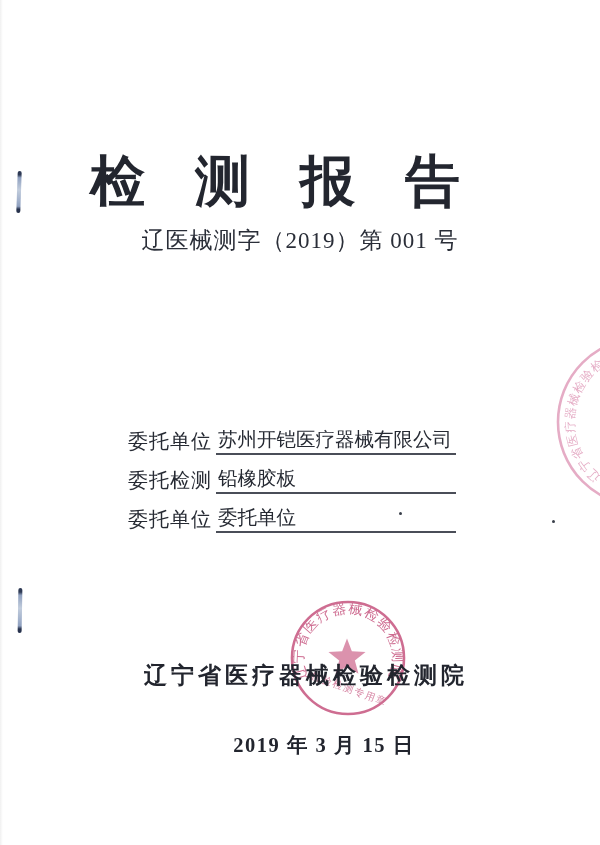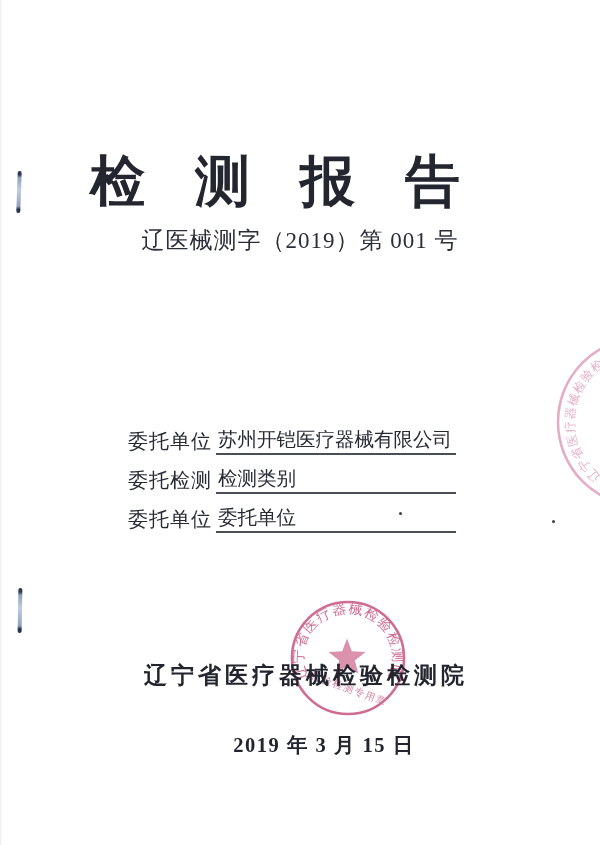--- a/index.html
+++ b/index.html
@@ -114,21 +114,21 @@
   <div class="title">检测报告</div>
   <div class="report-no">辽医械测字（2019）第 001 号</div>
 
   <div class="fields">
     <div class="field-row">
       <span class="field-label">委托单位</span>
       <span class="field-value">苏州开铠医疗器械有限公司</span>
     </div>
     <div class="field-row">
       <span class="field-label">委托检测</span>
-      <span class="field-value">检测类别</span>
+      <span class="field-value">铅橡胶板</span>
     </div>
     <div class="field-row">
       <span class="field-label">委托单位</span>
       <span class="field-value">委托单位</span>
     </div>
   </div>
 
   <svg class="seal-side" width="60" height="190" viewBox="0 0 60 190">
     <defs>
       <path id="side-arc" d="M 63 147.7 A 68 68 0 0 1 63 36.3" fill="none"></path>

